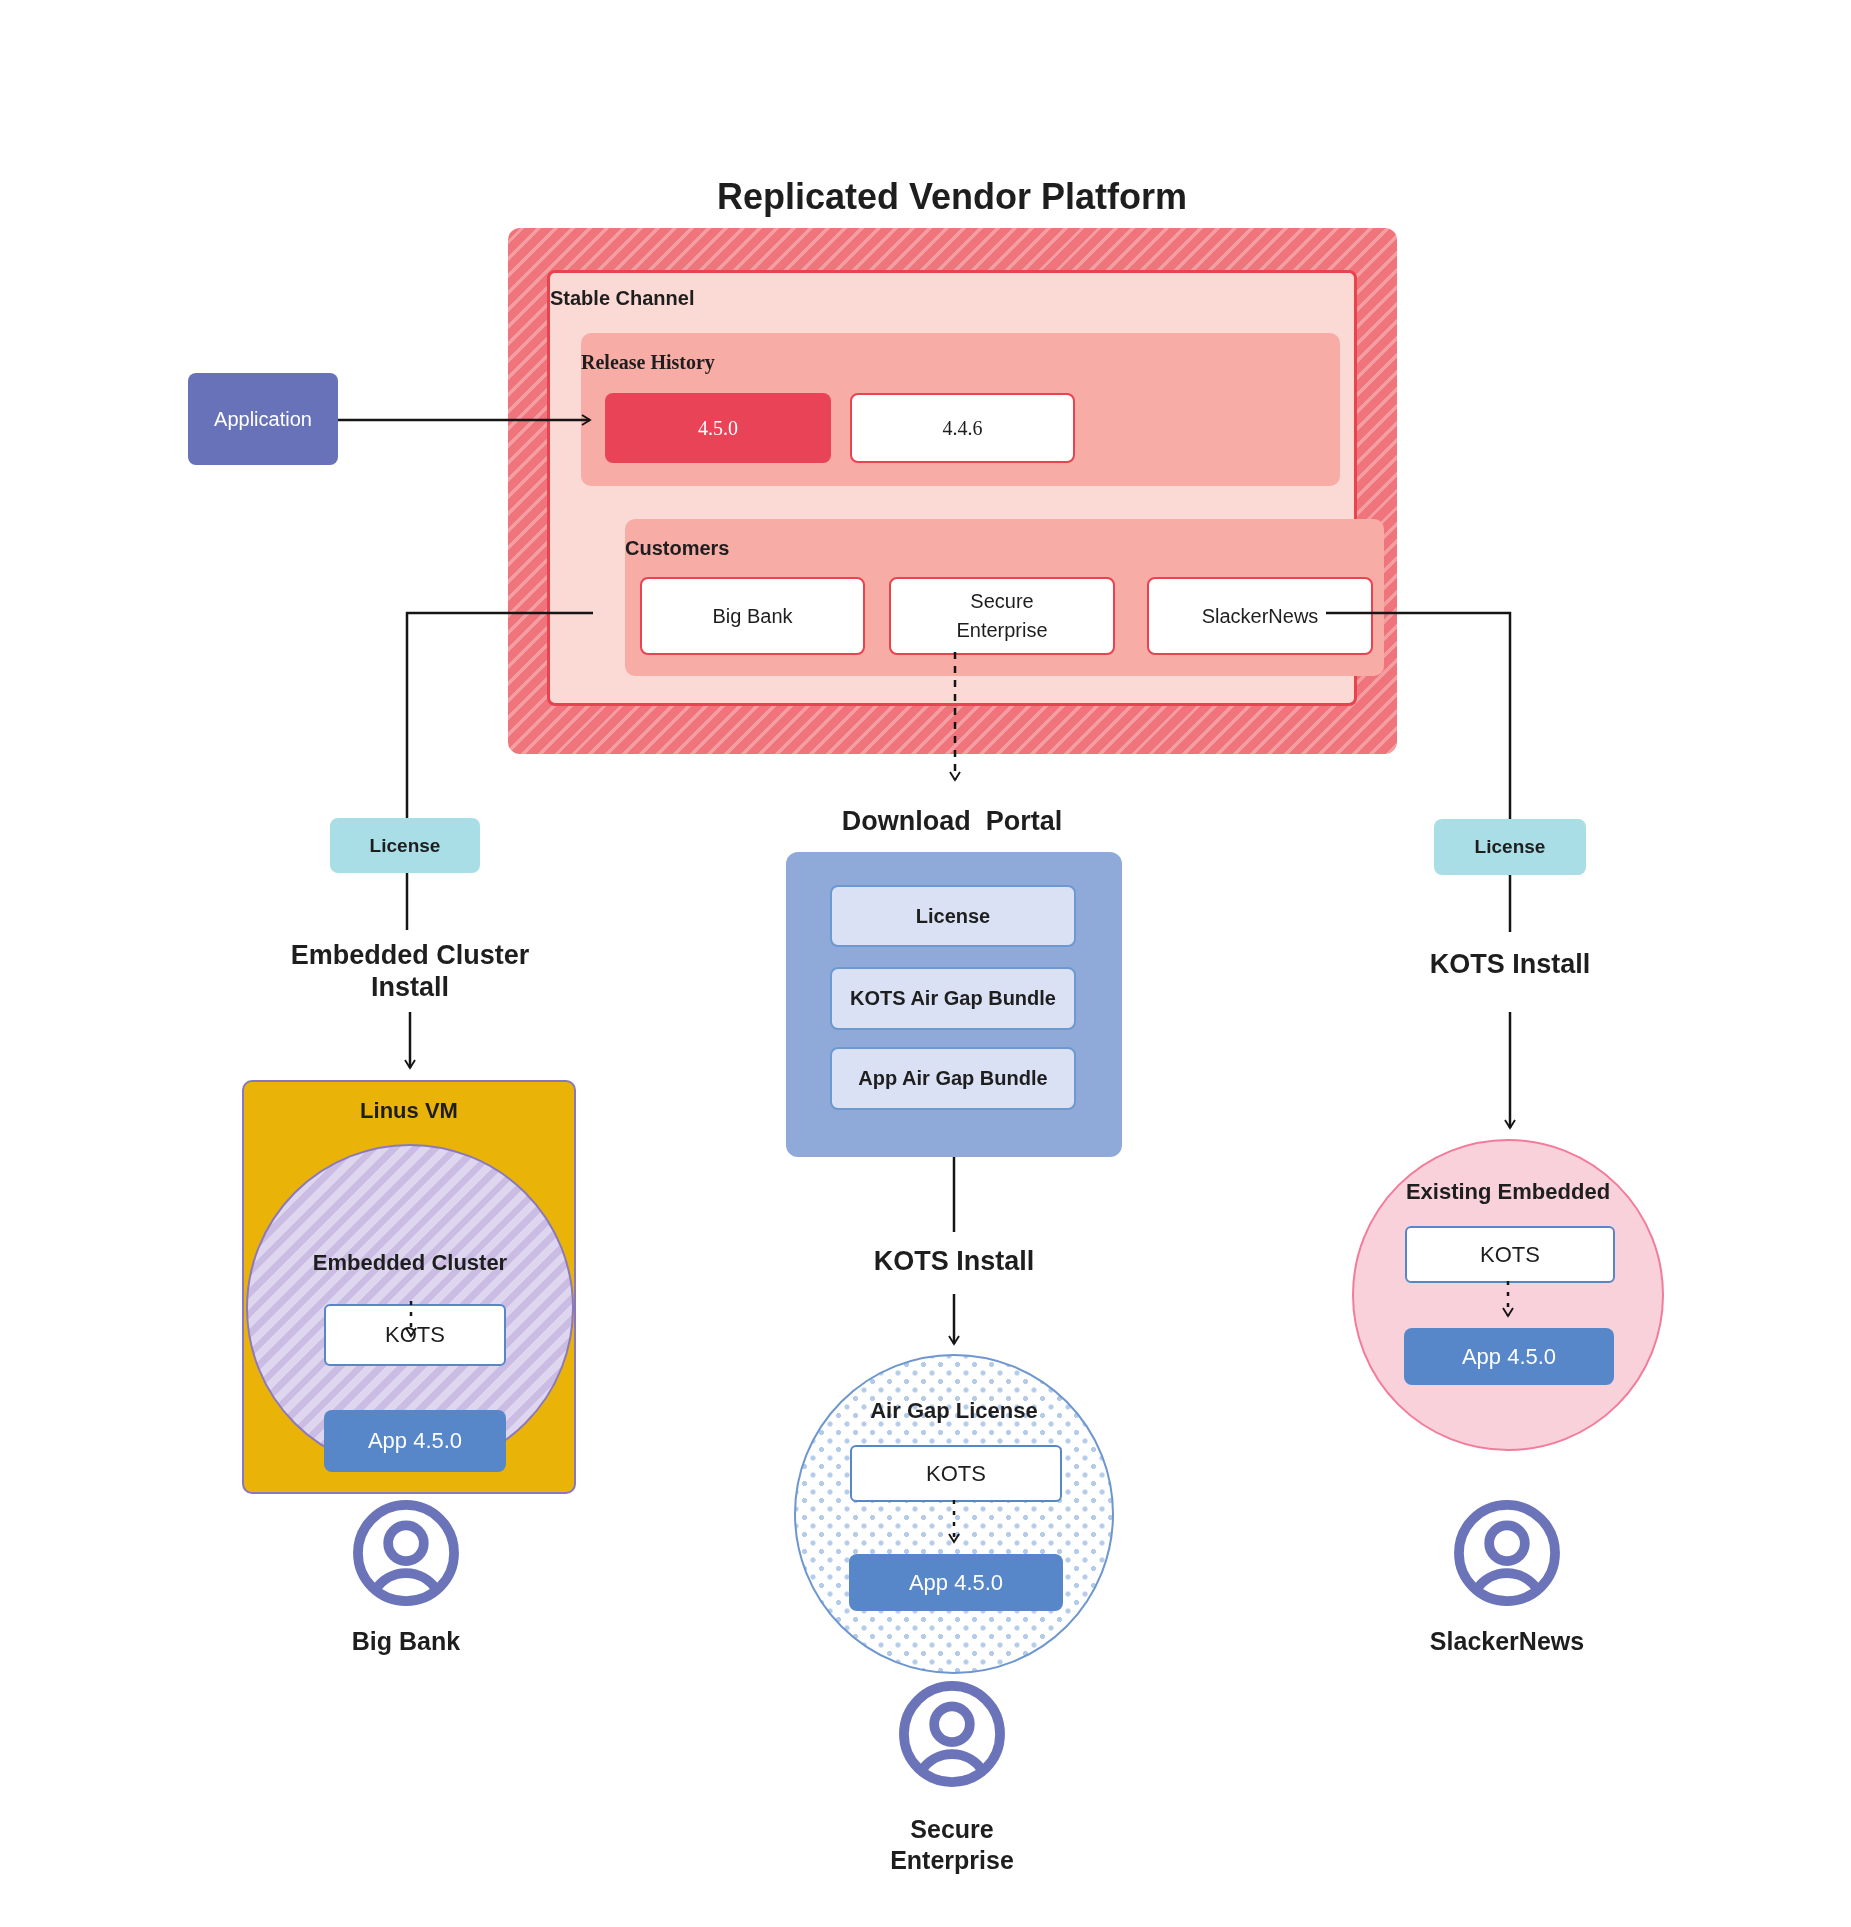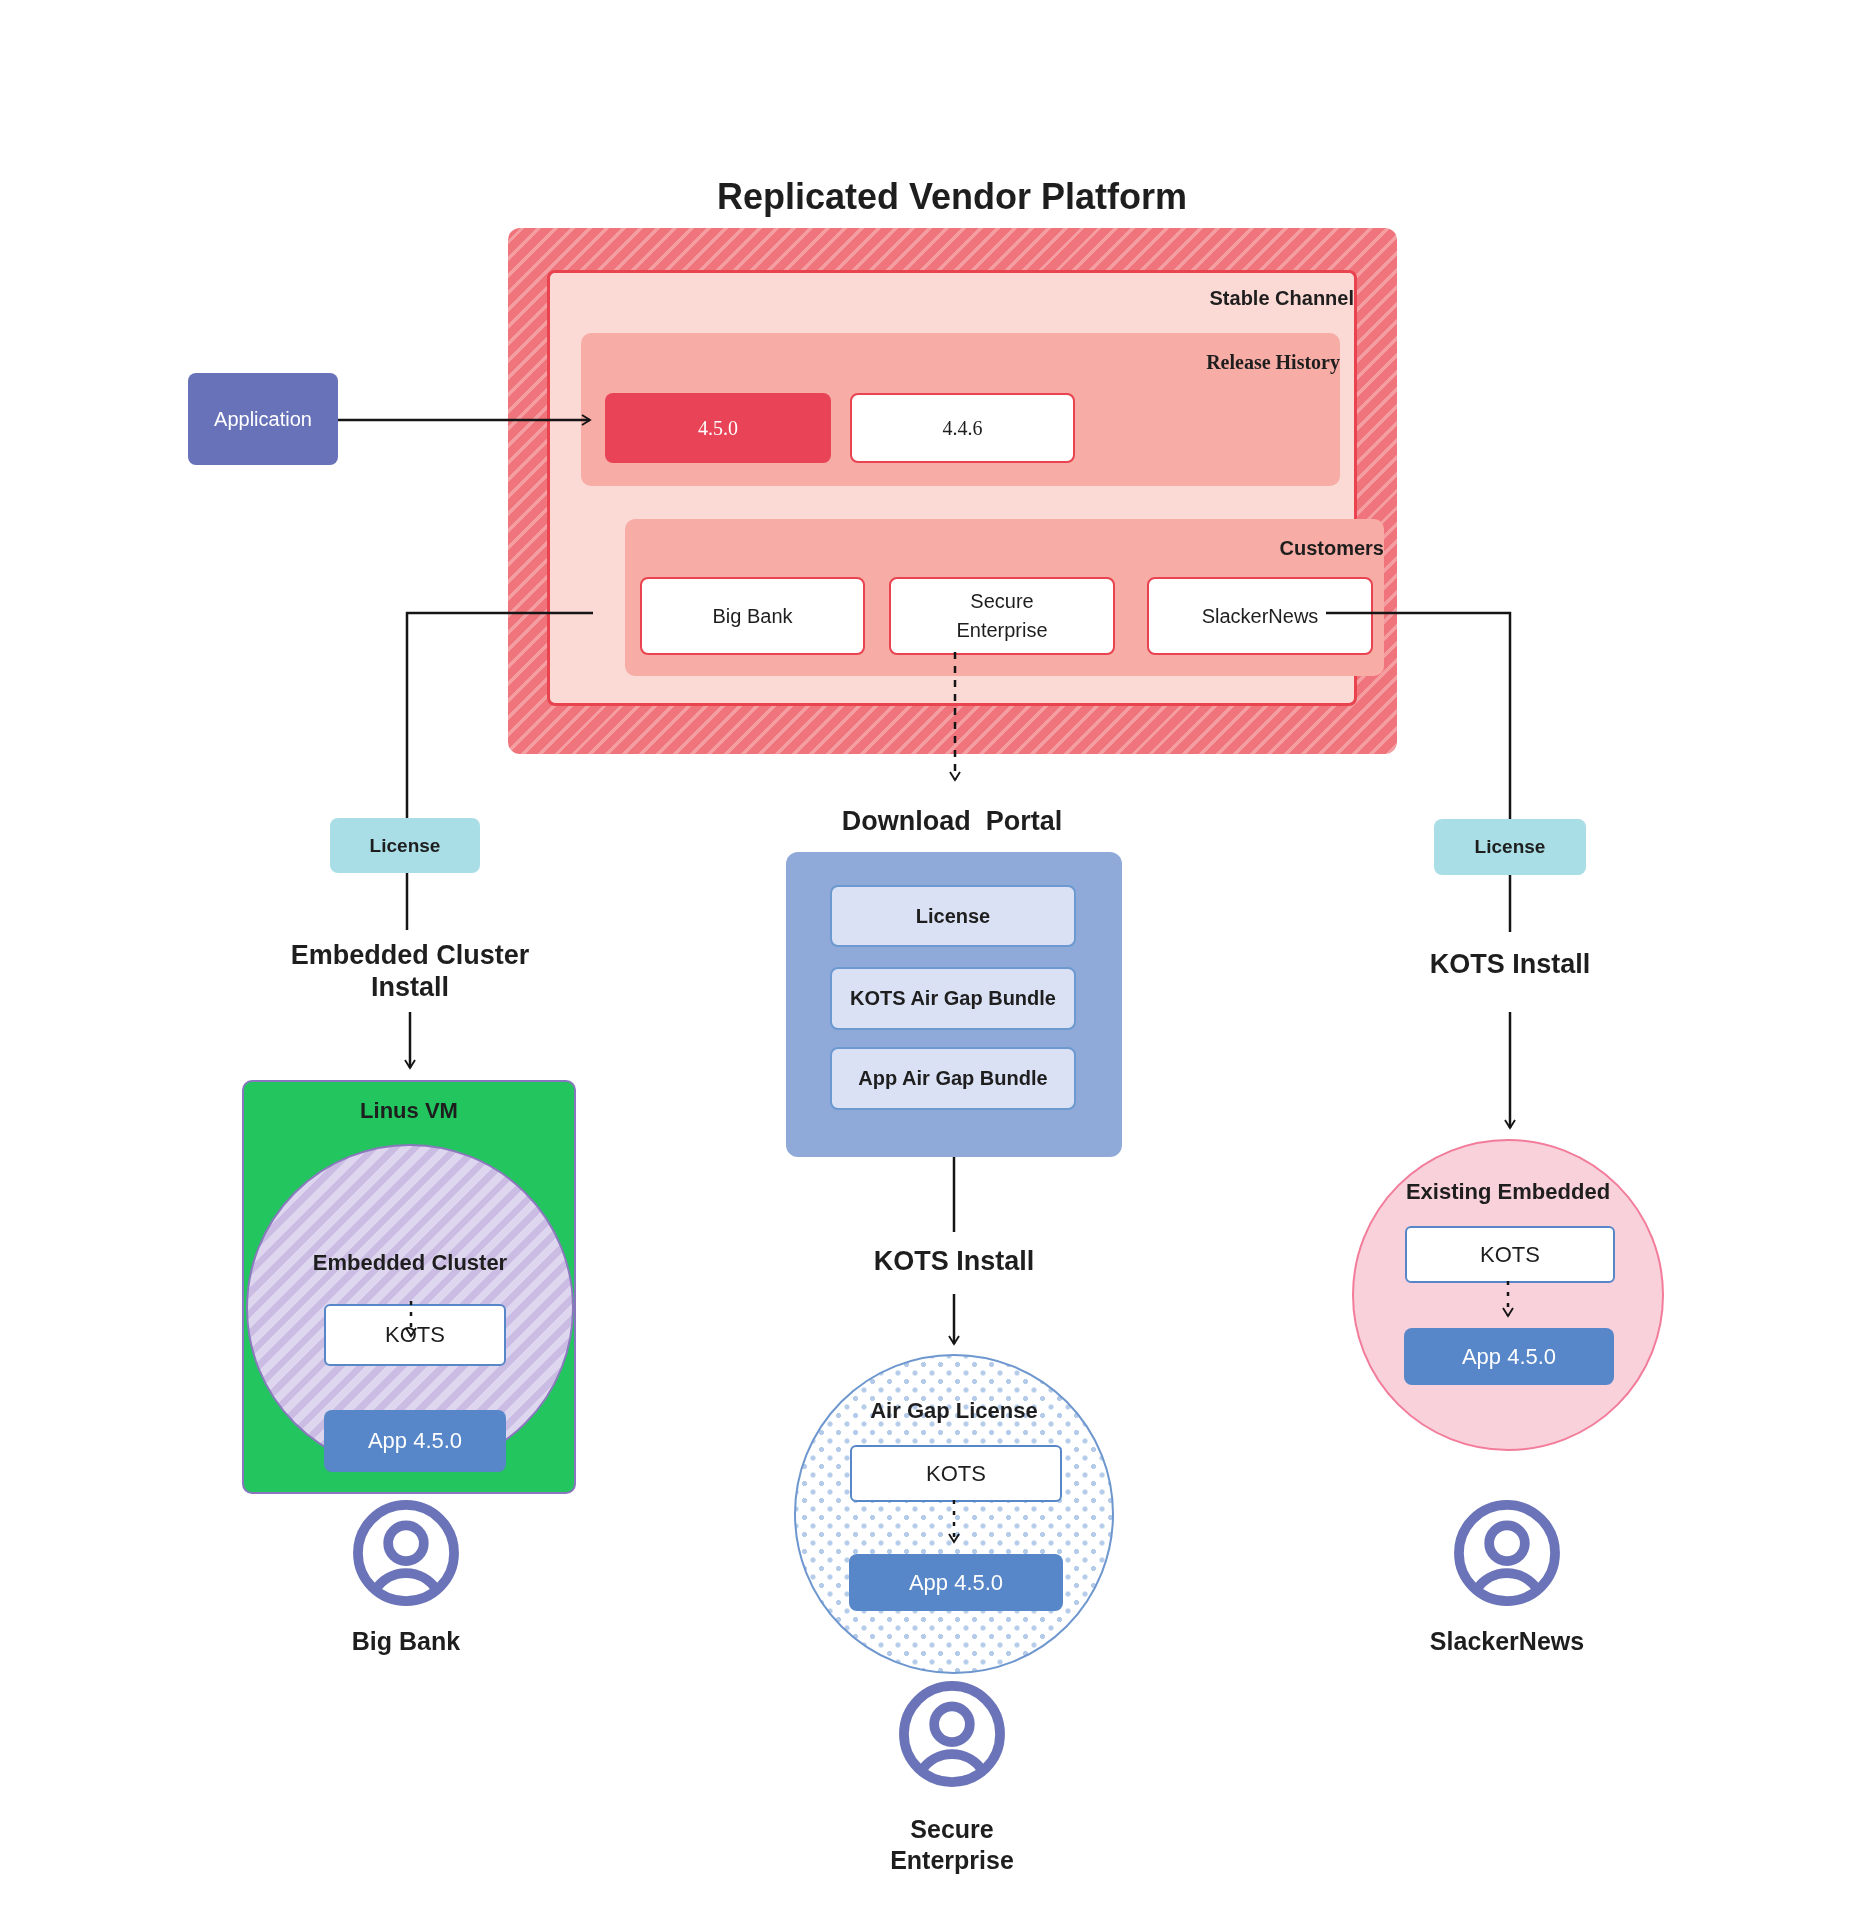--- a/index.html
+++ b/index.html
@@ -17,21 +17,21 @@
 
   
   #platform{
     left:508px;top:228px;width:889px;height:526px;border-radius:12px;
     background:repeating-linear-gradient(135deg,#F0747B 0 8.5px,#F59EA2 8.5px 12px);
   }
   #stable-channel{
     position:absolute;left:39px;top:42px;width:810px;height:436px;
     background:#FBDAD6;border:3px solid #E8434F;border-radius:8px;box-sizing:border-box;
   }
-  .section-label{position:absolute;left:0;top:14px;width:100%;text-align:right;font-size:20px;font-weight:600;}
+  .section-label{position:absolute;left:0;top:14px;width:100%;text-align:left;font-size:20px;font-weight:600;}
   #release-history{
     position:absolute;left:31px;top:60px;width:759px;height:153px;
     background:#F7ACA6;border-radius:10px;font-family:Liberation Serif, serif;
   }
   #customers{
     position:absolute;left:31px;top:246px;width:759px;height:157px;
     background:#F7ACA6;border-radius:10px;margin-left:44px;
   }
   .release-box{position:absolute;top:60px;height:70px;border-radius:8px;font-size:20px;box-sizing:border-box;}
   #release-450{left:24px;width:226px;background:#E84356;color:#fff;}
@@ -59,21 +59,21 @@
 
   
   .install-label{font-size:27px;font-weight:600;text-align:center;line-height:1.18;}
   #install-left{left:255px;top:940px;width:310px;}
   #install-mid{left:804px;top:1246px;width:300px;}
   #install-right{left:1360px;top:949px;width:300px;}
   #portal-label{left:752px;top:806px;width:400px;font-size:27px;font-weight:600;text-align:center;}
 
   
   #linus-vm{
-    left:242px;top:1080px;width:334px;height:414px;background:#22c55e;
+    left:242px;top:1080px;width:334px;height:414px;background:#eab308;
     border:2.5px solid #8877BE;border-radius:10px;box-sizing:border-box;
   }
   .vm-label{position:absolute;left:0;top:16px;width:100%;text-align:center;font-size:22px;font-weight:700;}
   #embedded-circle{
     position:absolute;left:2px;top:62px;width:328px;height:328px;border-radius:50%;
     border:2.5px solid #8B79BE;box-sizing:border-box;
     background:repeating-linear-gradient(135deg,#CABCE3 0 7px,#DED6EF 7px 14.5px);
   }
   .cluster-label{position:absolute;left:0;width:100%;text-align:center;font-size:22px;font-weight:600;}
   #embedded-circle .cluster-label{top:104px;}

